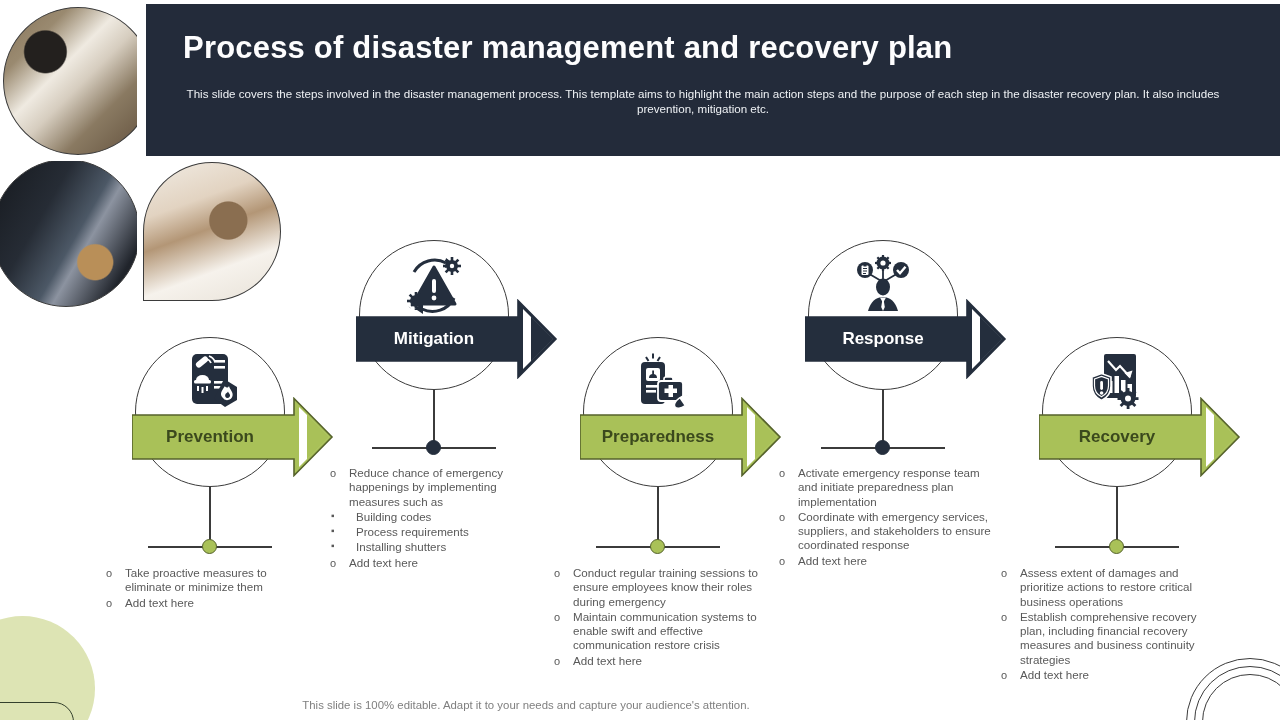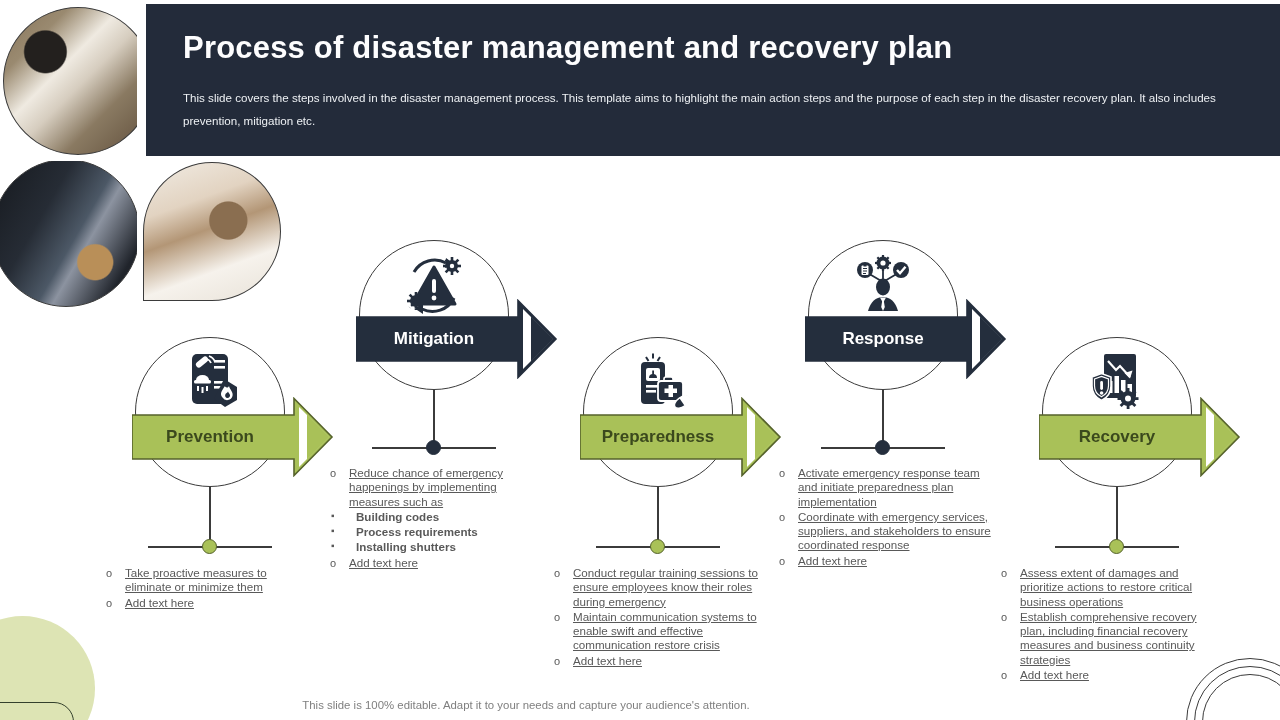--- a/index.html
+++ b/index.html
@@ -2,21 +2,21 @@
 <html><head>
 <meta charset="utf-8">
 <style>
   html,body{margin:0;padding:0;background:#fff;}
   #slide{position:relative;width:1280px;height:720px;background:#fff;overflow:hidden;
          font-family:"Liberation Sans","DejaVu Sans",sans-serif;}
 
   
   .header{position:absolute;left:146px;top:4px;width:1139px;height:152px;background:#232b3a;padding-left:28px;}
   .title{position:absolute;left:37px;top:26px;color:#fdfdfe;font-size:31px;font-weight:bold;letter-spacing:.2px;}
-  .subtitle{position:absolute;left:37px;top:82px;width:1040px;color:#eef1f4;font-size:11.6px;line-height:23px;}
+  .subtitle{position:absolute;left:37px;top:82px;width:1040px;color:#eef1f4;font-size:11.6px;line-height:15px;text-align:center;}
 
   
   .clip{position:absolute;overflow:hidden;}
   .ph{position:absolute;border-radius:50%;border:1px solid #3b3b3b;box-sizing:border-box;}
   .ph1{left:3px;top:7px;width:150px;height:148px;
        background:radial-gradient(circle at 28% 30%,#23201e 0 14%,transparent 15%),
        linear-gradient(135deg,#857258 0%,#9a8a70 22%,#efeae1 40%,#d6cdbf 52%,#8a7a62 70%,#5d4c39 100%);}
   .ph2{left:-8px;top:-2px;width:148px;height:148px;
        background:radial-gradient(circle at 70% 70%,#b98f58 0 12%,transparent 13%),
        linear-gradient(120deg,#15181d 0%,#262c35 35%,#4c5866 55%,#8c93a0 62%,#20242b 85%);}
@@ -53,23 +53,23 @@
   .green .hline{top:546px}.dark .hline{top:447px}
   .dot{position:absolute;left:122px;width:15px;height:15px;border-radius:50%;box-sizing:border-box;}
   .green .dot{top:539px;background:#a9c158;border:1px solid #55622b;}
   .dark .dot{top:440px;background:#242e3d;border:1px solid #242e3d;}
 
   
   .bullets{position:absolute;left:26px;color:#595959;font-size:11.6px;line-height:14.3px;}
   .green .bullets{top:566px}.dark .bullets{top:466px}
   .s1 .bullets{width:196px}.s2 .bullets{width:218px}.s3 .bullets{width:208px}
   .s4 .bullets{width:212px}.s5 .bullets{left:14px;width:216px}
-  .b{position:relative;padding-left:19px;margin-bottom:1px;text-decoration:underline;}
+  .b{position:relative;padding-left:19px;margin-bottom:1px;}
   .b::before{content:"o";position:absolute;left:0;top:0;font-size:11px;color:#595959;}
-  .sb{position:relative;padding-left:26px;margin-left:0px;margin-bottom:1px;font-weight:bold;}
+  .sb{position:relative;padding-left:26px;margin-left:0px;margin-bottom:1px;}
   .sb::before{content:"\25AA";position:absolute;left:1px;top:-1px;font-size:10px;color:#595959;}
 
   
   .footer{position:absolute;left:0;top:699px;width:1052px;text-align:center;
           color:#7f7f7f;font-size:11.4px;}
 </style>
 </head>
 <body>
 
 <div id="slide">

